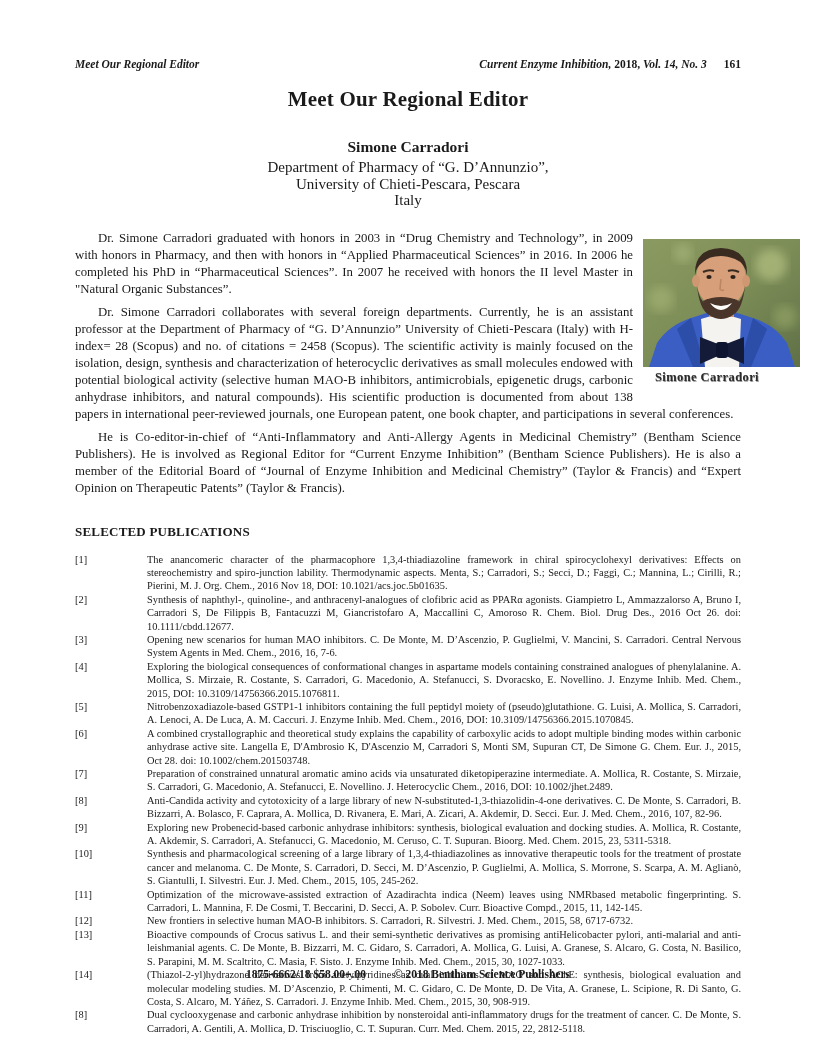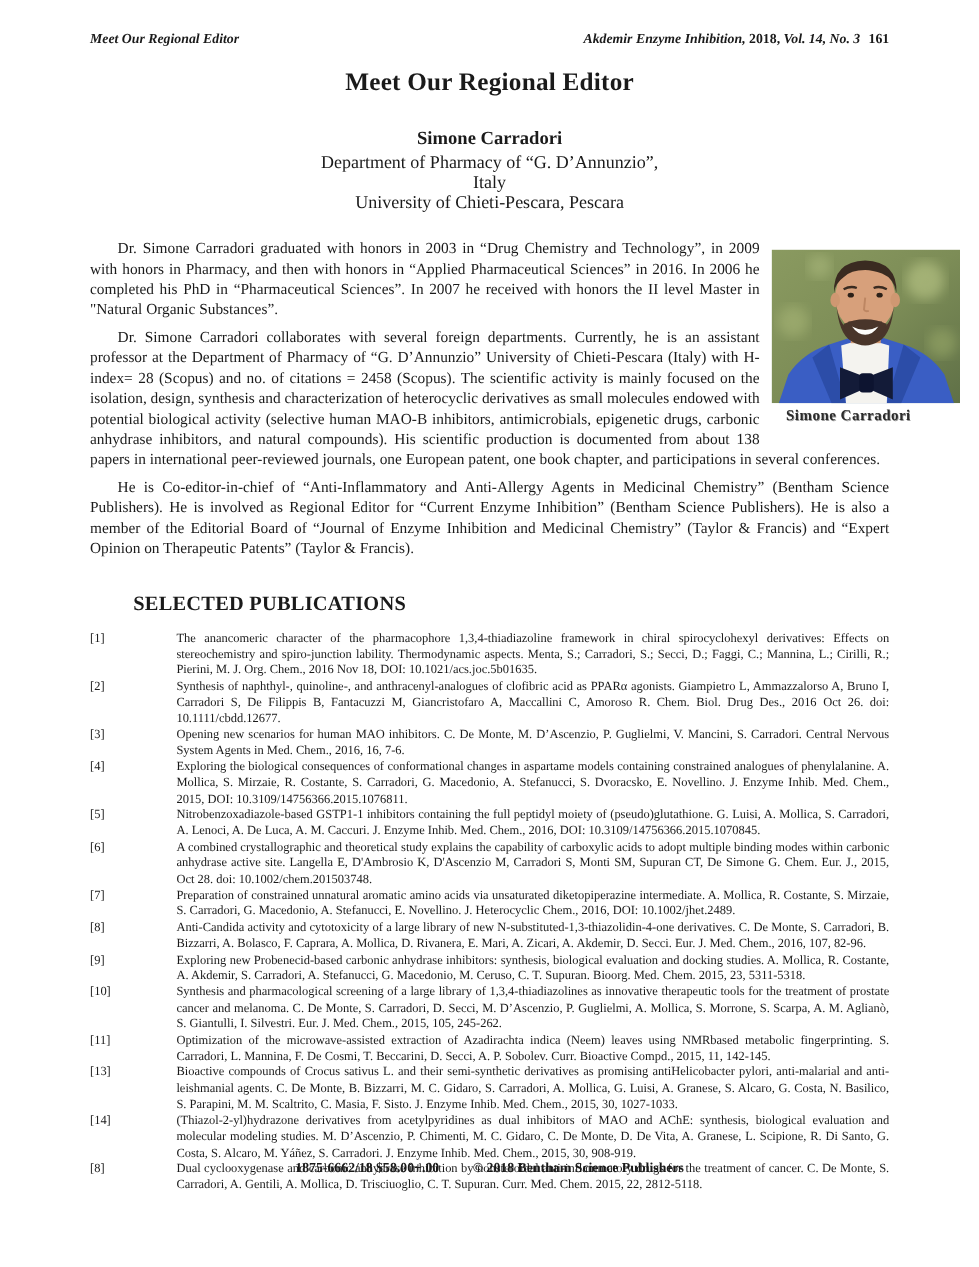--- a/index.html
+++ b/index.html
@@ -11,35 +11,35 @@
     margin: 0 auto;
     background: #ffffff;
     font-family: "Liberation Serif", "DejaVu Serif", serif;
     color: #1a1a1a;
     overflow: hidden;
   }
   .content {
     position: absolute;
     left: 75px;
     right: 75px;
-    top: 27px;
+    top: 58px;
   }
   
   .running-head {
     display: flex;
     justify-content: space-between;
     align-items: baseline;
     font-size: 11.5px;
     font-weight: bold;
   }
   .rh-left { font-style: italic; }
   .rh-journal { font-style: italic; }
   .rh-year { font-style: normal; }
   .rh-vol { font-style: italic; text-align: right; }
-  .rh-page { font-style: normal; margin-left: 4px; }
+  .rh-page { font-style: normal; margin-left: 14px; }
   
   .page-title {
     text-align: center;
     font-size: 21px;
     font-weight: bold;
     margin-top: 17px;
     letter-spacing: 0.2px;
   }
   .editor-name {
     text-align: center;
@@ -75,25 +75,24 @@
     padding-left: 12px;
     font-size: 12.5px;
     font-weight: bold;
     color: #2b2b2b;
     margin-top: 2px;
     letter-spacing: 0.4px;
     text-shadow: 0.6px 0.6px 0 #9a9a9a;
   }
   
   .pub-heading {
-    font-size: 17px;
+    font-size: 13px;
     font-weight: bold;
     margin-top: 27px;
     letter-spacing: 0.2px;
-    margin-left: 36px;
   }
   .ref-list {
     list-style: none;
     margin-top: 13px;
   }
   .ref {
     display: grid;
     grid-template-columns: 28px 1fr;
     font-size: 10.4px;
     line-height: 13.4px;
@@ -114,34 +113,34 @@
 </style>
 </head>
 <body>
 
 <div class="page">
   <div class="content">
 
     <div class="running-head">
       <span class="rh-left">Meet Our Regional Editor</span>
       <span class="rh-right">
-        <span class="rh-journal">Akdemir Enzyme Inhibition,</span>
+        <span class="rh-journal">Current Enzyme Inhibition,</span>
         <span class="rh-year">2018,</span>
         <span class="rh-vol">Vol. 14, No. 3</span>
         <span class="rh-page">161</span>
       </span>
     </div>
 
     <h1 class="page-title">Meet Our Regional Editor</h1>
 
     <h2 class="editor-name">Simone Carradori</h2>
     <div class="affiliation">
       <div>Department of Pharmacy of “G. D’Annunzio”,</div>
+      <div>University of Chieti-Pescara, Pescara</div>
       <div>Italy</div>
-      <div>University of Chieti-Pescara, Pescara</div>
     </div>
 
     <div class="bio">
       <div class="photo-float">
         <svg class="photo-frame" viewBox="0 0 157 128" xmlns="http://www.w3.org/2000/svg">
           <defs>
             <linearGradient id="bgGrad" x1="0" y1="0" x2="1" y2="1">
               <stop offset="0" stop-color="#8a9a60"></stop>
               <stop offset="0.5" stop-color="#7d8d57"></stop>
               <stop offset="1" stop-color="#5f7047"></stop>
@@ -233,20 +232,24 @@
         </li>
       <li class="ref">
           <span class="ref-num">[10]</span>
           <span class="ref-text">Synthesis and pharmacological screening of a large library of 1,3,4-thiadiazolines as innovative therapeutic tools for the treatment of prostate cancer and melanoma. C. De Monte, S. Carradori, D. Secci, M. D’Ascenzio, P. Guglielmi, A. Mollica, S. Morrone, S. Scarpa, A. M. Aglianò, S. Giantulli, I. Silvestri. Eur. J. Med. Chem., 2015, 105, 245-262.</span>
         </li>
       <li class="ref">
           <span class="ref-num">[11]</span>
           <span class="ref-text">Optimization of the microwave-assisted extraction of Azadirachta indica (Neem) leaves using NMRbased metabolic fingerprinting. S. Carradori, L. Mannina, F. De Cosmi, T. Beccarini, D. Secci, A. P. Sobolev. Curr. Bioactive Compd., 2015, 11, 142-145.</span>
         </li>
       <li class="ref">
+          <span class="ref-num">[12]</span>
+          <span class="ref-text">New frontiers in selective human MAO-B inhibitors. S. Carradori, R. Silvestri. J. Med. Chem., 2015, 58, 6717-6732.</span>
+        </li>
+      <li class="ref">
           <span class="ref-num">[13]</span>
           <span class="ref-text">Bioactive compounds of Crocus sativus L. and their semi-synthetic derivatives as promising antiHelicobacter pylori, anti-malarial and anti-leishmanial agents. C. De Monte, B. Bizzarri, M. C. Gidaro, S. Carradori, A. Mollica, G. Luisi, A. Granese, S. Alcaro, G. Costa, N. Basilico, S. Parapini, M. M. Scaltrito, C. Masia, F. Sisto. J. Enzyme Inhib. Med. Chem., 2015, 30, 1027-1033.</span>
         </li>
       <li class="ref">
           <span class="ref-num">[14]</span>
           <span class="ref-text">(Thiazol-2-yl)hydrazone derivatives from acetylpyridines as dual inhibitors of MAO and AChE: synthesis, biological evaluation and molecular modeling studies. M. D’Ascenzio, P. Chimenti, M. C. Gidaro, C. De Monte, D. De Vita, A. Granese, L. Scipione, R. Di Santo, G. Costa, S. Alcaro, M. Yáñez, S. Carradori. J. Enzyme Inhib. Med. Chem., 2015, 30, 908-919.</span>
         </li>
       <li class="ref">
           <span class="ref-num">[8]</span>
           <span class="ref-text">Dual cyclooxygenase and carbonic anhydrase inhibition by nonsteroidal anti-inflammatory drugs for the treatment of cancer. C. De Monte, S. Carradori, A. Gentili, A. Mollica, D. Trisciuoglio, C. T. Supuran. Curr. Med. Chem. 2015, 22, 2812-5118.</span>

